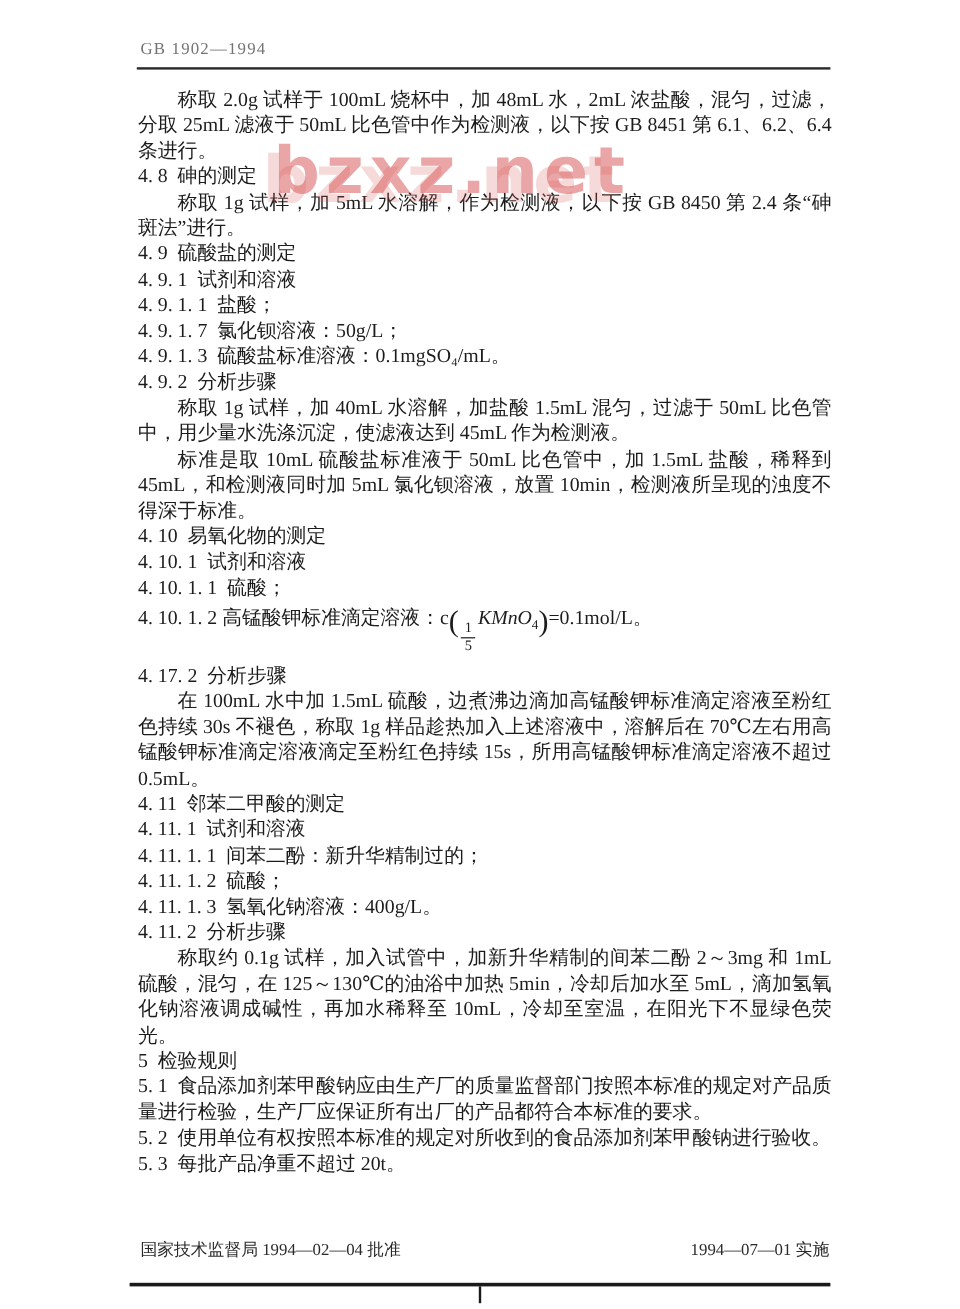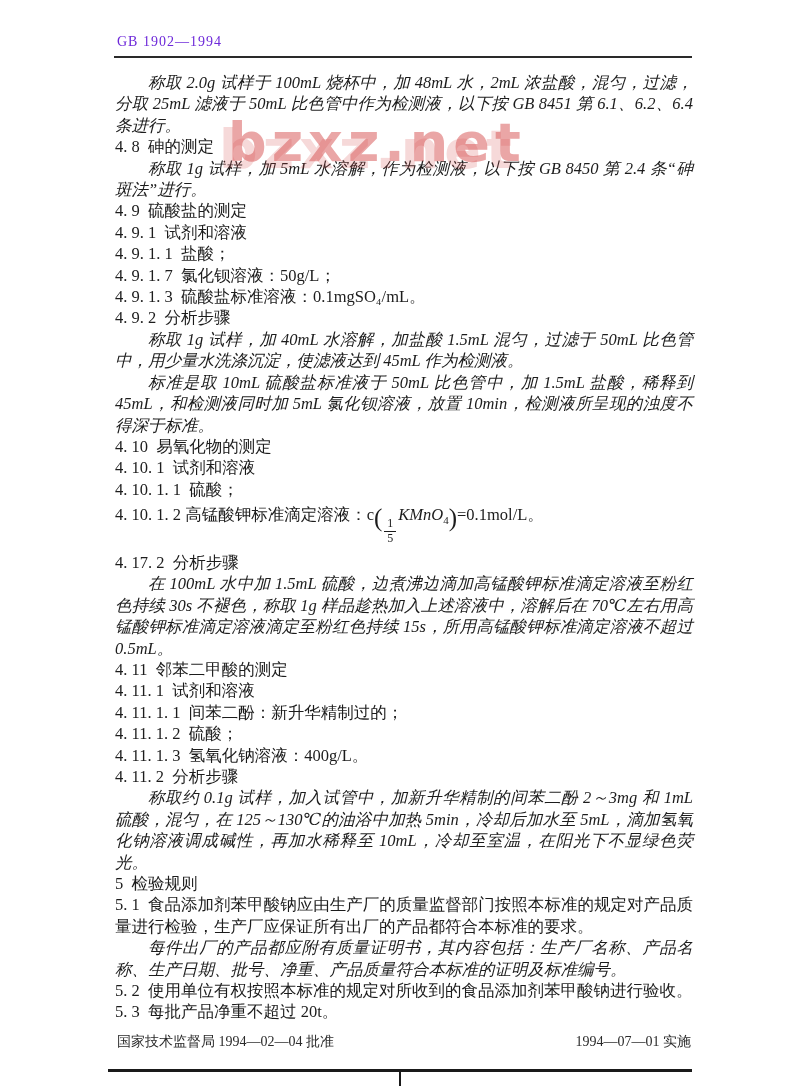--- a/index.html
+++ b/index.html
@@ -16,21 +16,21 @@
     overflow: hidden;
     font-family: "Liberation Serif", "DejaVu Serif", serif;
     color: #1c1c1c;
   }
   .header {
     position: absolute;
     top: 34px;
     left: 117px;
     font-size: 14px;
     letter-spacing: 1px;
-    color: #6d28d9;
+    color: #737373;
   }
   .header-rule {
     position: absolute;
     top: 56px;
     left: 114px;
     width: 578px;
     height: 2px;
     background: #2a2a2a;
   }
   .content {
@@ -39,21 +39,21 @@
     left: 115px;
     width: 578px;
   }
   .content .para {
     margin: 0;
     font-size: 16.5px;
     line-height: 21.4px;
     text-align: justify;
     white-space: pre-wrap;
   }
-  .para.indent { text-indent: 2em; font-style: italic; }
+  .para.indent { text-indent: 2em; }
   .para.formula {
     white-space: normal;
     padding: 4px 0 6px 0;
   }
   .frac {
     display: inline-flex;
     flex-direction: column;
     align-items: center;
     vertical-align: -0.6em;
     font-size: 12px;
@@ -156,21 +156,20 @@
     <p class="para indent">在 100mL 水中加 1.5mL 硫酸，边煮沸边滴加高锰酸钾标准滴定溶液至粉红色持续 30s 不褪色，称取 1g 样品趁热加入上述溶液中，溶解后在 70℃左右用高锰酸钾标准滴定溶液滴定至粉红色持续 15s，所用高锰酸钾标准滴定溶液不超过 0.5mL。</p>
     <p class="para">4. 11  邻苯二甲酸的测定</p>
     <p class="para">4. 11. 1  试剂和溶液</p>
     <p class="para">4. 11. 1. 1  间苯二酚：新升华精制过的；</p>
     <p class="para">4. 11. 1. 2  硫酸；</p>
     <p class="para">4. 11. 1. 3  氢氧化钠溶液：400g/L。</p>
     <p class="para">4. 11. 2  分析步骤</p>
     <p class="para indent">称取约 0.1g 试样，加入试管中，加新升华精制的间苯二酚 2～3mg 和 1mL 硫酸，混匀，在 125～130℃的油浴中加热 5min，冷却后加水至 5mL，滴加氢氧化钠溶液调成碱性，再加水稀释至 10mL，冷却至室温，在阳光下不显绿色荧光。</p>
     <p class="para">5  检验规则</p>
     <p class="para">5. 1  食品添加剂苯甲酸钠应由生产厂的质量监督部门按照本标准的规定对产品质量进行检验，生产厂应保证所有出厂的产品都符合本标准的要求。</p>
-    <p class="para indent">每件出厂的产品都应附有质量证明书，其内容包括：生产厂名称、产品名称、生产日期、批号、净重、产品质量符合本标准的证明及标准编号。</p>
     <p class="para">5. 2  使用单位有权按照本标准的规定对所收到的食品添加剂苯甲酸钠进行验收。</p>
     <p class="para">5. 3  每批产品净重不超过 20t。</p>
   </div>
 
   <div class="footer">
     <span>国家技术监督局 1994—02—04 批准</span>
     <span>1994—07—01 实施</span>
   </div>
   <div class="bottom-rule"></div>
   <div class="bottom-tick"></div>

